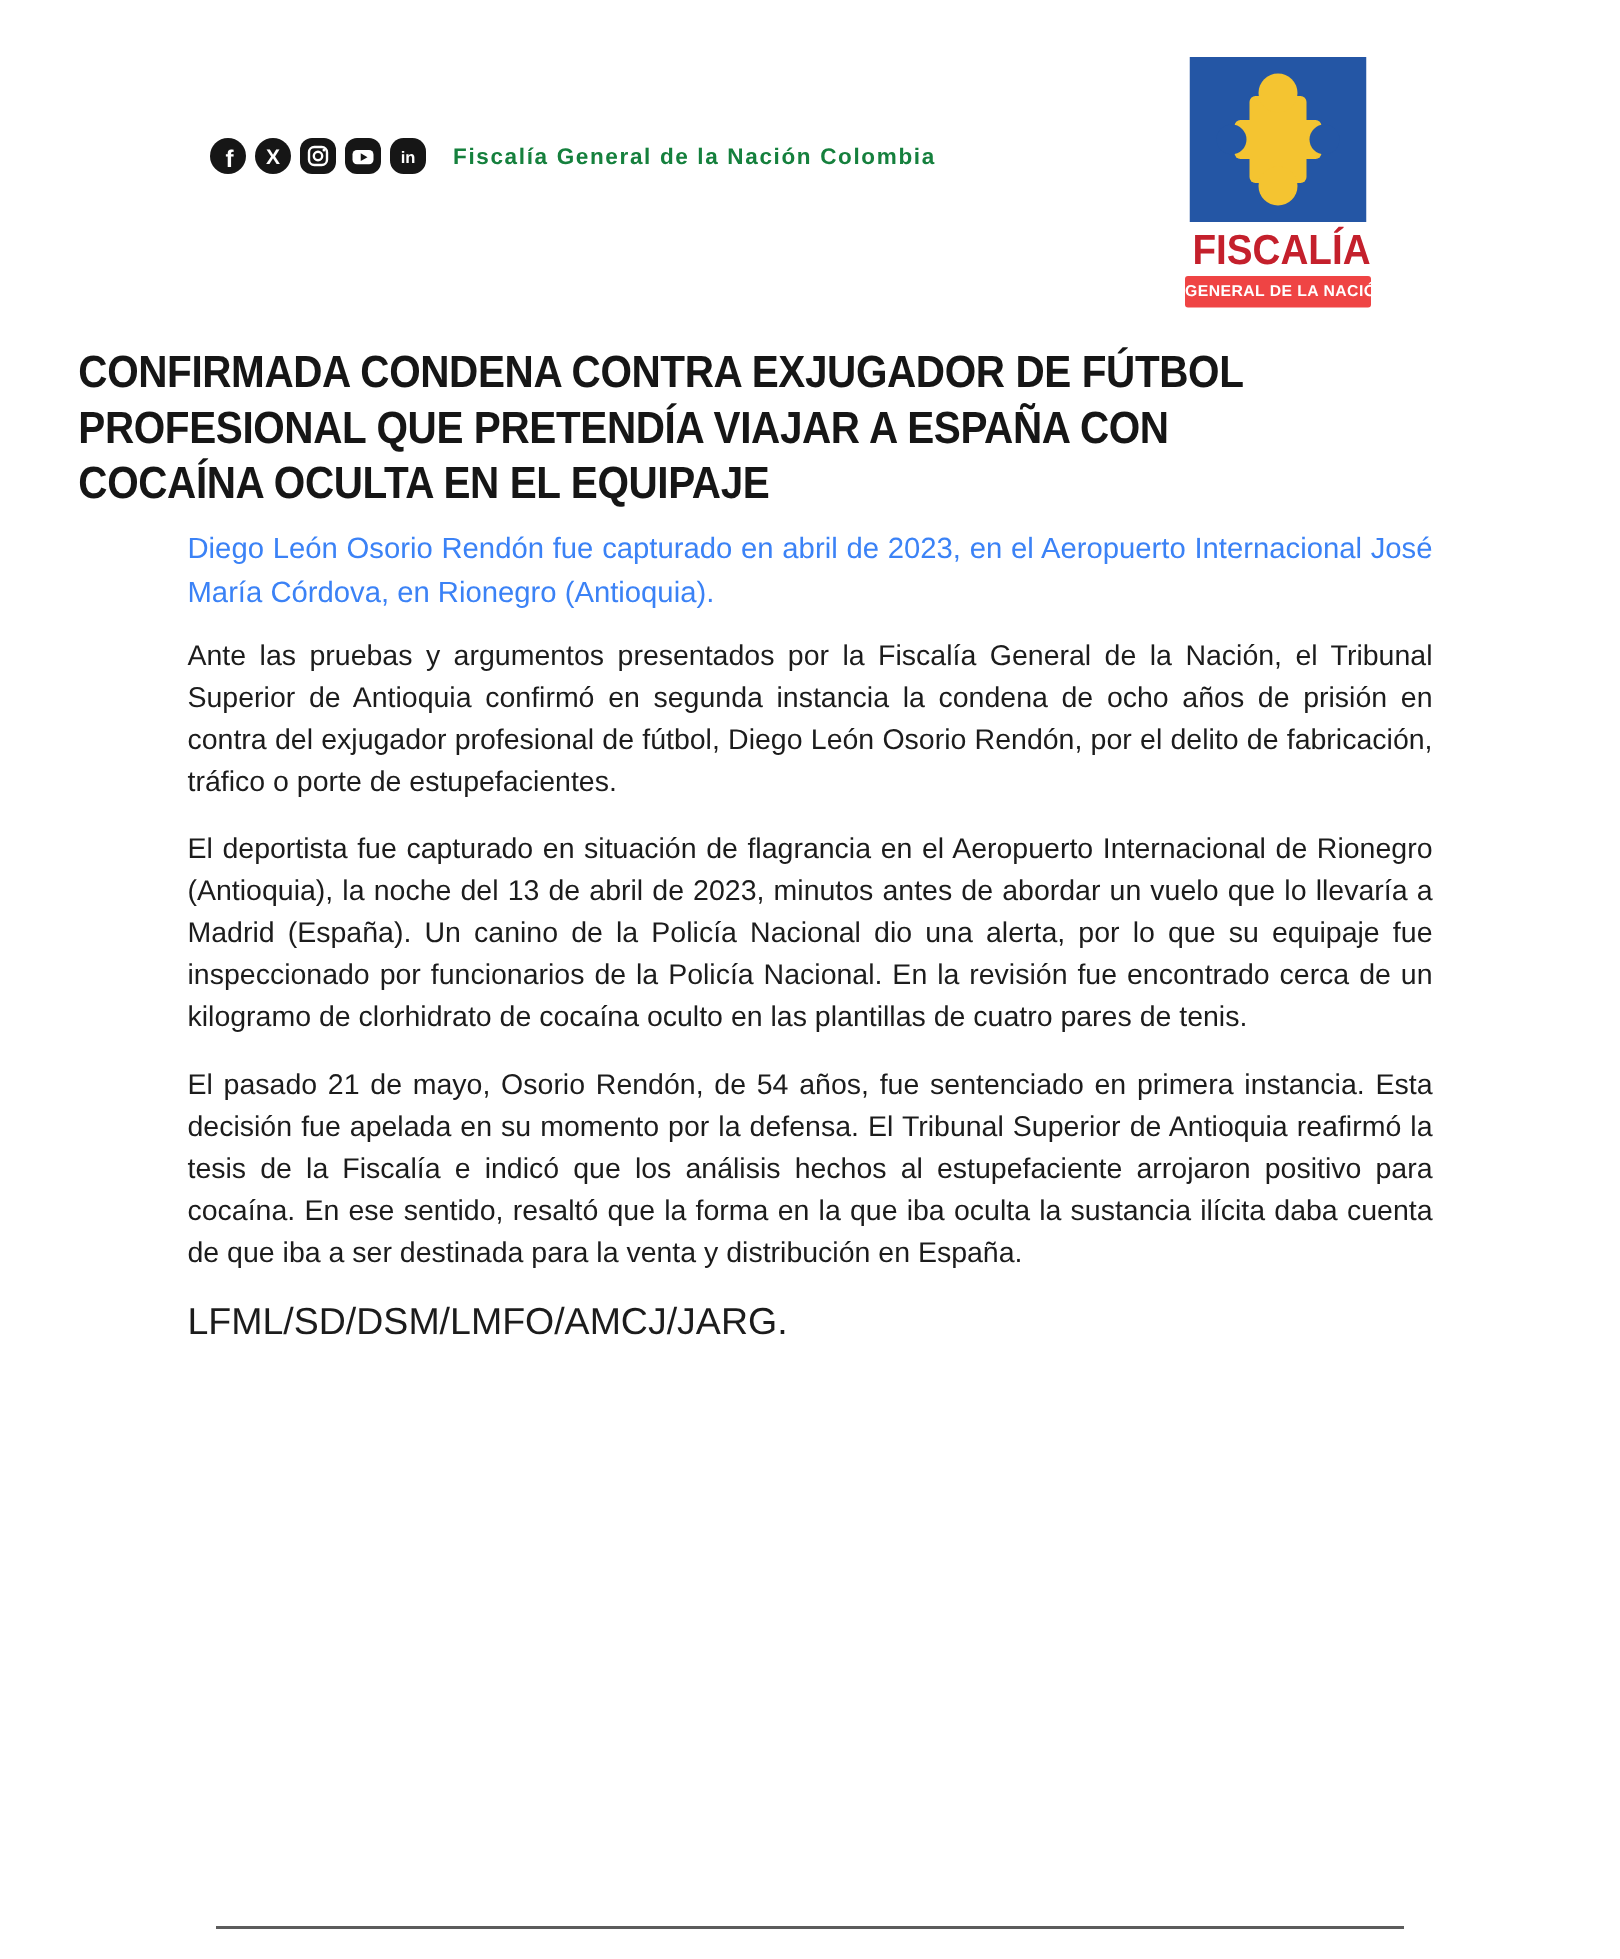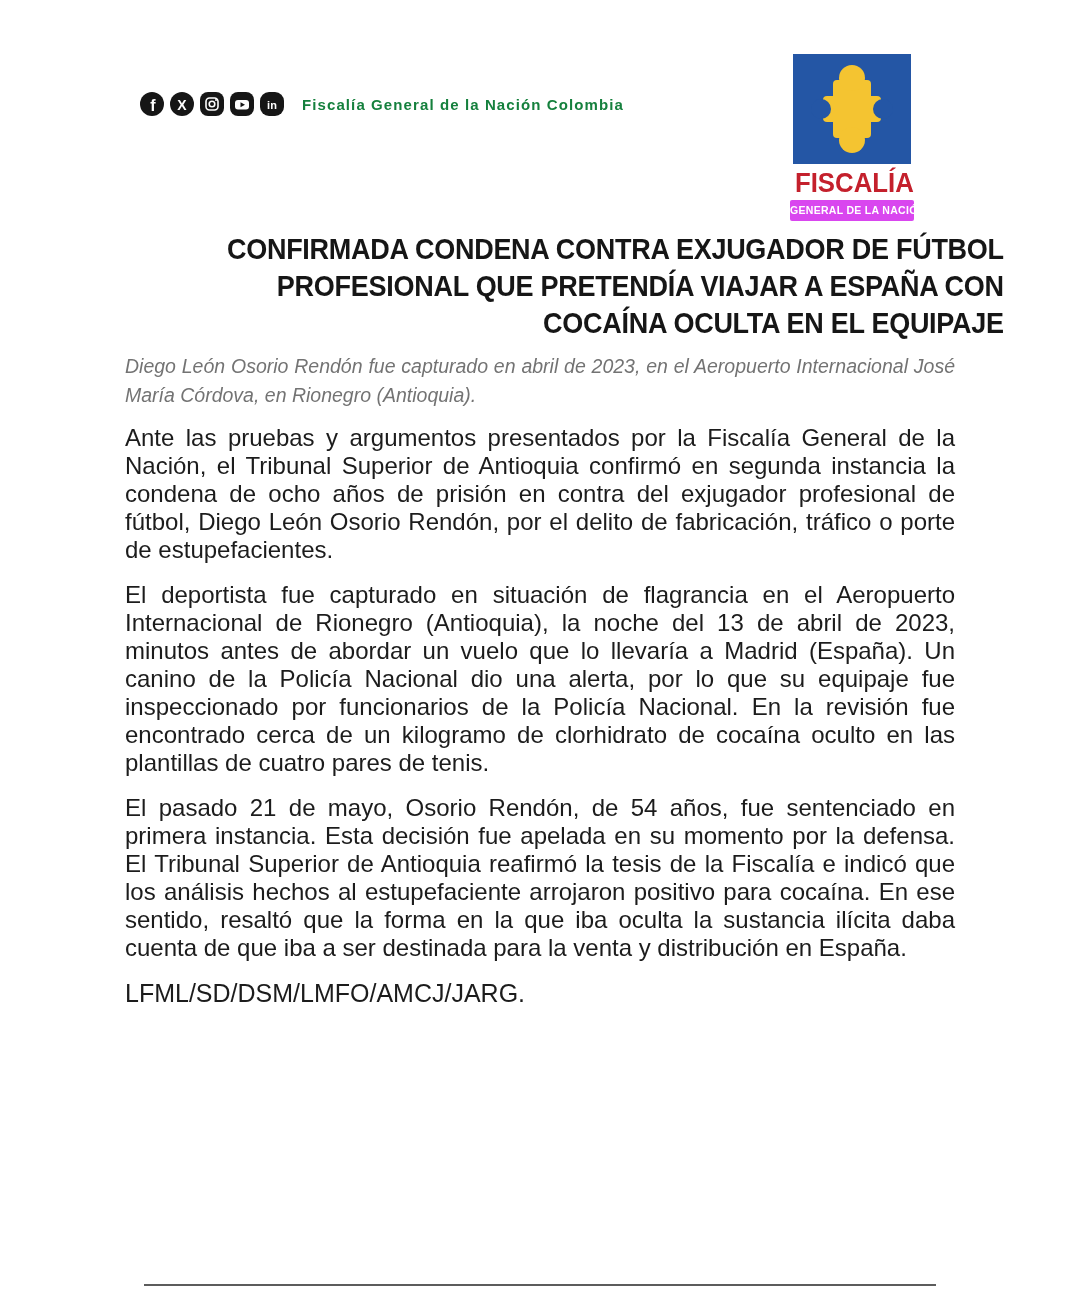--- a/index.html
+++ b/index.html
@@ -5,44 +5,44 @@
   html,body{margin:0;padding:0;}
   body{
     width:1080px;height:1306px;background:#ffffff;position:relative;
     font-family:"Liberation Sans", sans-serif;color:#1c1c1c;overflow:hidden;
   }
   
   .social-row{position:absolute;left:140px;top:92px;display:flex;align-items:center;}
   .social-icon{width:24px;height:24px;margin-right:6px;display:block;}
   .social-label{margin-left:12px;font-size:15px;font-weight:bold;letter-spacing:1.1px;color:#15803d;white-space:nowrap;}
   
-  .logo{position:absolute;left:790px;top:54px;width:124px;text-align:right;}
+  .logo{position:absolute;left:790px;top:38px;width:124px;text-align:right;}
   .logo-square{display:block;margin:0 auto;}
   .logo-wordmark{
     margin-top:2px;font-weight:bold;font-size:28px;line-height:33px;
     transform:scaleX(0.92);letter-spacing:0px;white-space:nowrap;
   }
   .logo-bar{
     margin-top:1px;height:21px;line-height:21px;border-radius:2px;
     font-weight:bold;font-size:10.5px;letter-spacing:0.3px;color:#ffffff;white-space:nowrap;
   }
   
-  .title{position:absolute;left:12px;top:230px;width:1044px;text-align:right;}
+  .title{position:absolute;left:0;top:230px;width:1044px;text-align:left;}
   .title-line{
     display:block;font-weight:bold;font-size:30px;line-height:37px;color:#161616;
     letter-spacing:-0.3px;transform:scaleX(0.9);white-space:nowrap;
   }
   
   .content{position:absolute;left:125px;top:352px;width:830px;}
   .lede{
-    margin:0 0 14px 0;font-style:italic;font-size:19.5px;line-height:29px;
-    text-align:justify;color:#737373;
+    margin:0 0 14px 0;font-size:19.5px;line-height:29px;
+    text-align:justify;color:#3b82f6;
   }
   .dateline{margin:0 0 21px 0;font-size:19.5px;line-height:28px;}
-  .body-par{margin:0 0 17px 0;font-size:24px;line-height:28px;text-align:justify;}
+  .body-par{margin:0 0 17px 0;font-size:19px;line-height:28px;text-align:justify;}
   .signoff{margin:8px 0 0 0;font-size:25px;line-height:28px;}
   
   .footer-rule{position:absolute;left:144px;top:1284px;width:792px;height:2px;background:#5c5c5c;}
 </style>
 </head>
 <body>
 
 <div class="social-row">
   <svg class="social-icon" viewBox="0 0 24 24">
     <circle cx="12" cy="12" r="12" fill="#161616"></circle>
@@ -76,21 +76,21 @@
     <g fill="#F4C431">
       <rect x="40" y="26" width="38" height="58" rx="4"></rect>
       <rect x="30" y="42" width="58" height="26" rx="4"></rect>
       <circle cx="59" cy="24" r="13"></circle>
       <circle cx="59" cy="86" r="13"></circle>
     </g>
     <circle cx="28" cy="55" r="10" fill="#2456A5"></circle>
     <circle cx="90" cy="55" r="10" fill="#2456A5"></circle>
   </svg>
   <div class="logo-wordmark" style="color:#C4202C;">FISCALÍA</div>
-  <div class="logo-bar" style="background:#d946ef;">GENERAL DE LA NACIÓN</div>
+  <div class="logo-bar" style="background:#ef4444;">GENERAL DE LA NACIÓN</div>
 </div>
 
 <div class="title">
   <span class="title-line">CONFIRMADA CONDENA CONTRA EXJUGADOR DE FÚTBOL</span>
   <span class="title-line">PROFESIONAL QUE PRETENDÍA VIAJAR A ESPAÑA CON</span>
   <span class="title-line">COCAÍNA OCULTA EN EL EQUIPAJE</span>
 </div>
 
 <div class="content">
   <p class="lede">Diego León Osorio Rendón fue capturado en abril de 2023, en el Aeropuerto Internacional José María Córdova, en Rionegro (Antioquia).</p>

